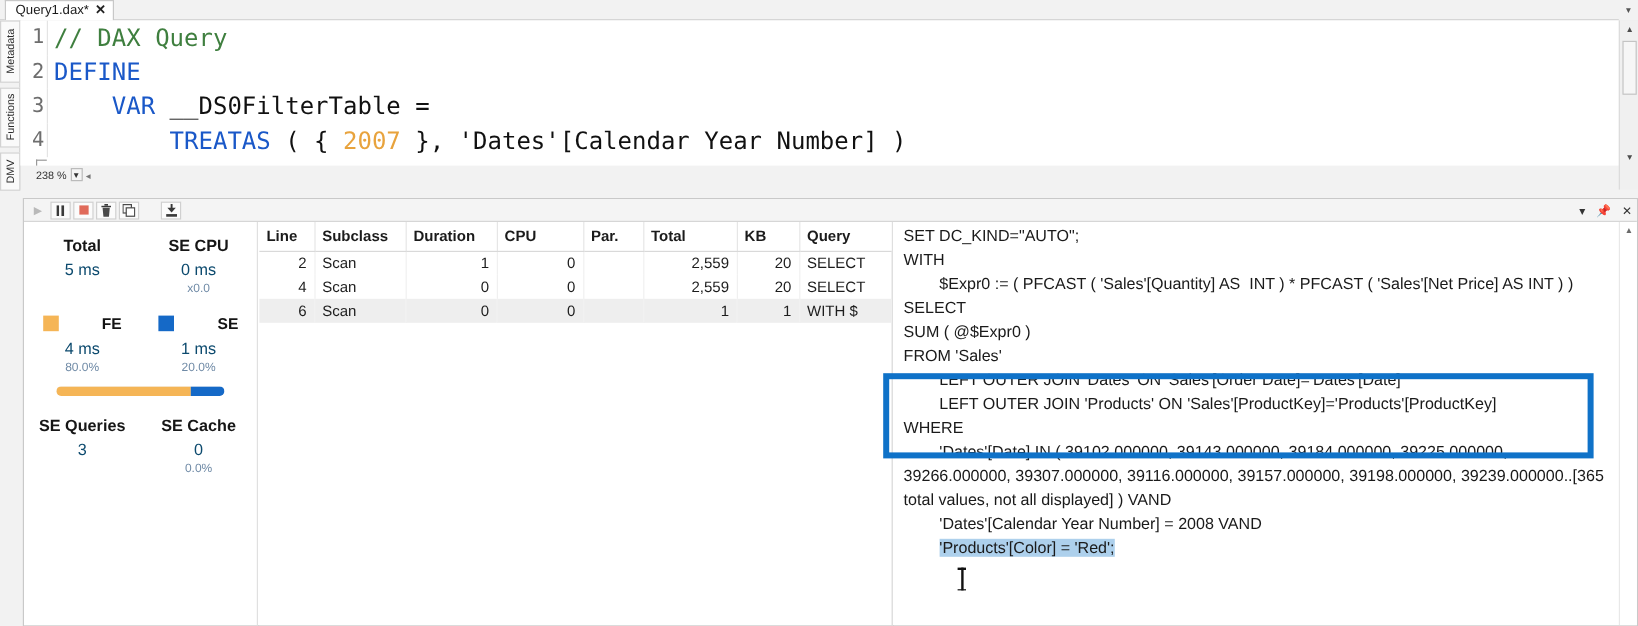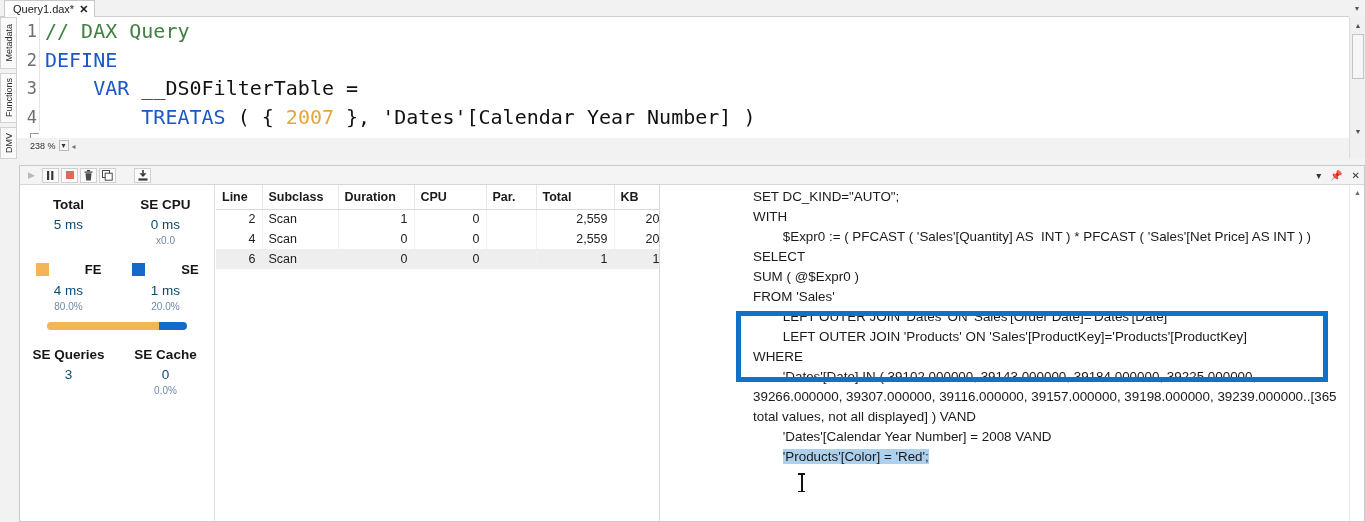--- a/index.html
+++ b/index.html
@@ -138,21 +138,21 @@
   .lg-label { font-size: 13px; font-weight: bold; color: #141414; margin-left: 30px; }
   .ratiobar {
     margin: 0 auto; width: 140px; height: 8px; border-radius: 4px; overflow: hidden;
     display: flex; background: #eee;
   }
   .ratiobar .fe { height: 8px; }
   .ratiobar .se { height: 8px; }
 
   
   .grid {
-    position: absolute; left: 196px; top: 0px; width: 444px; height: 336px;
+    position: absolute; left: 196px; top: 0px; width: 528px; height: 336px;
     background: #ffffff; border-right: 1px solid #d8d8d8; overflow: hidden;
   }
   .grid table { border-collapse: collapse; width: 528px; table-layout: fixed; }
   .grid th {
     font-size: 12.5px; font-weight: bold; color: #1b1b1b;
     background: #ffffff; border-bottom: 1px solid #d9d9d9;
     border-right: 1px solid #e6e6e6;
     height: 24px; padding: 0 6px; text-align: left; vertical-align: middle;
   }
   .grid td {

